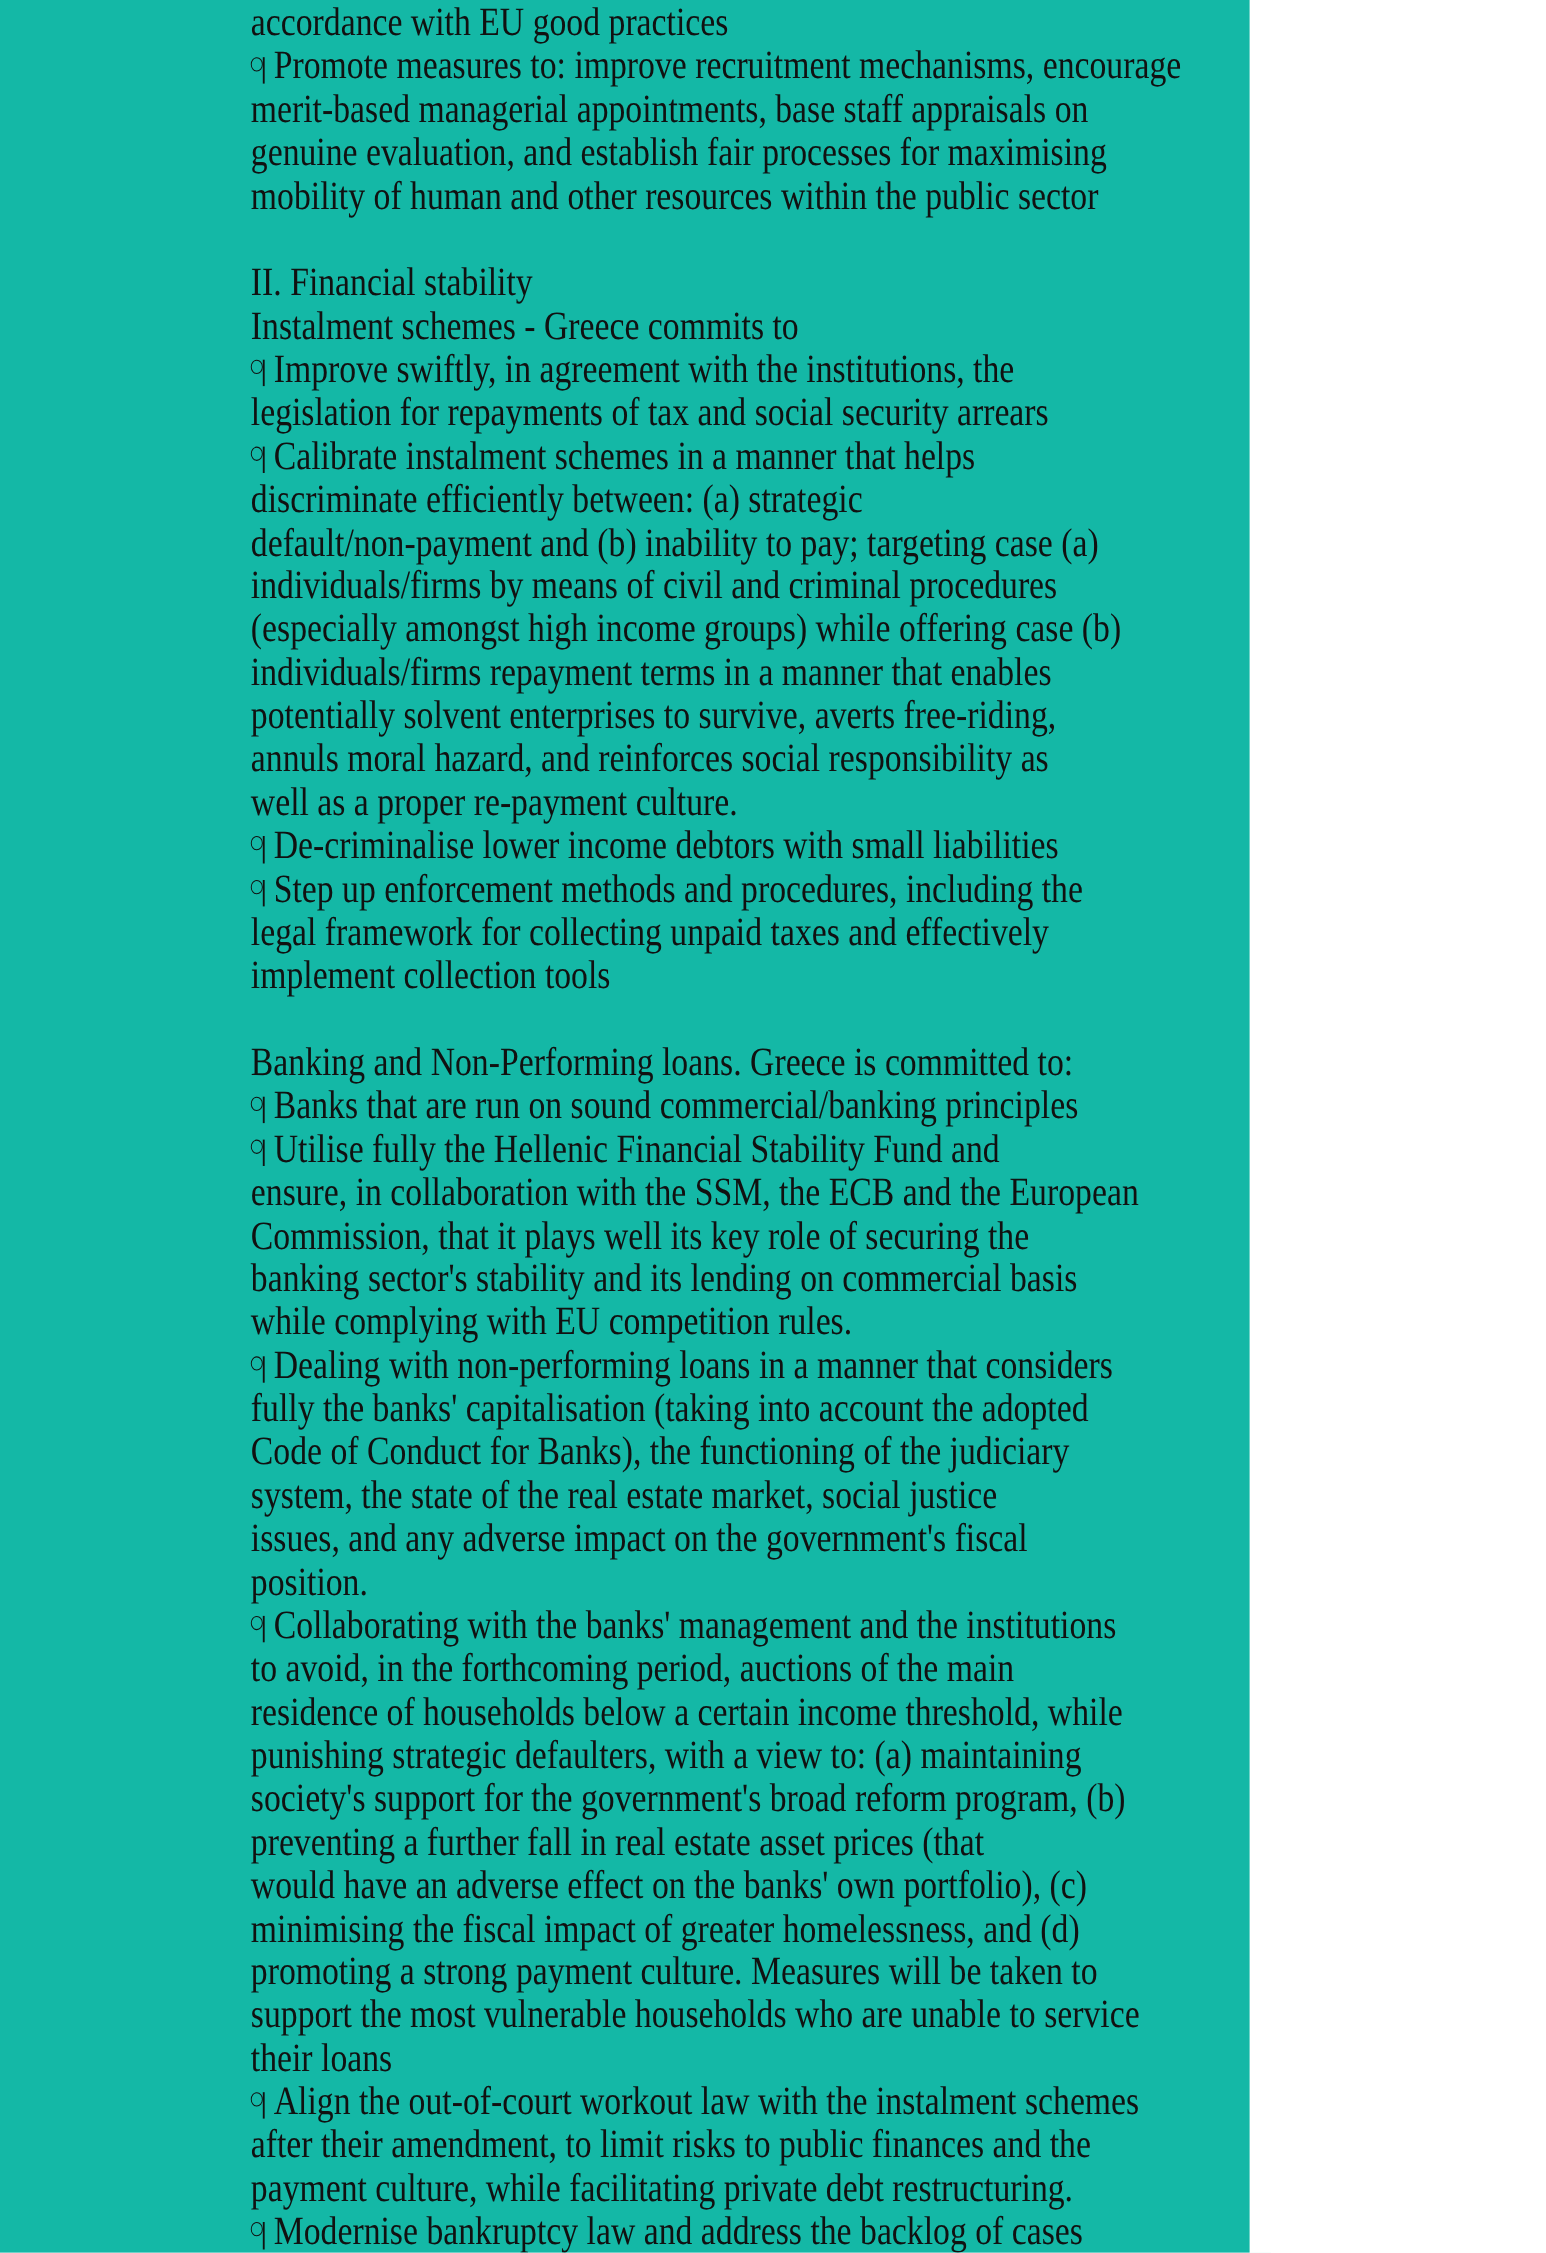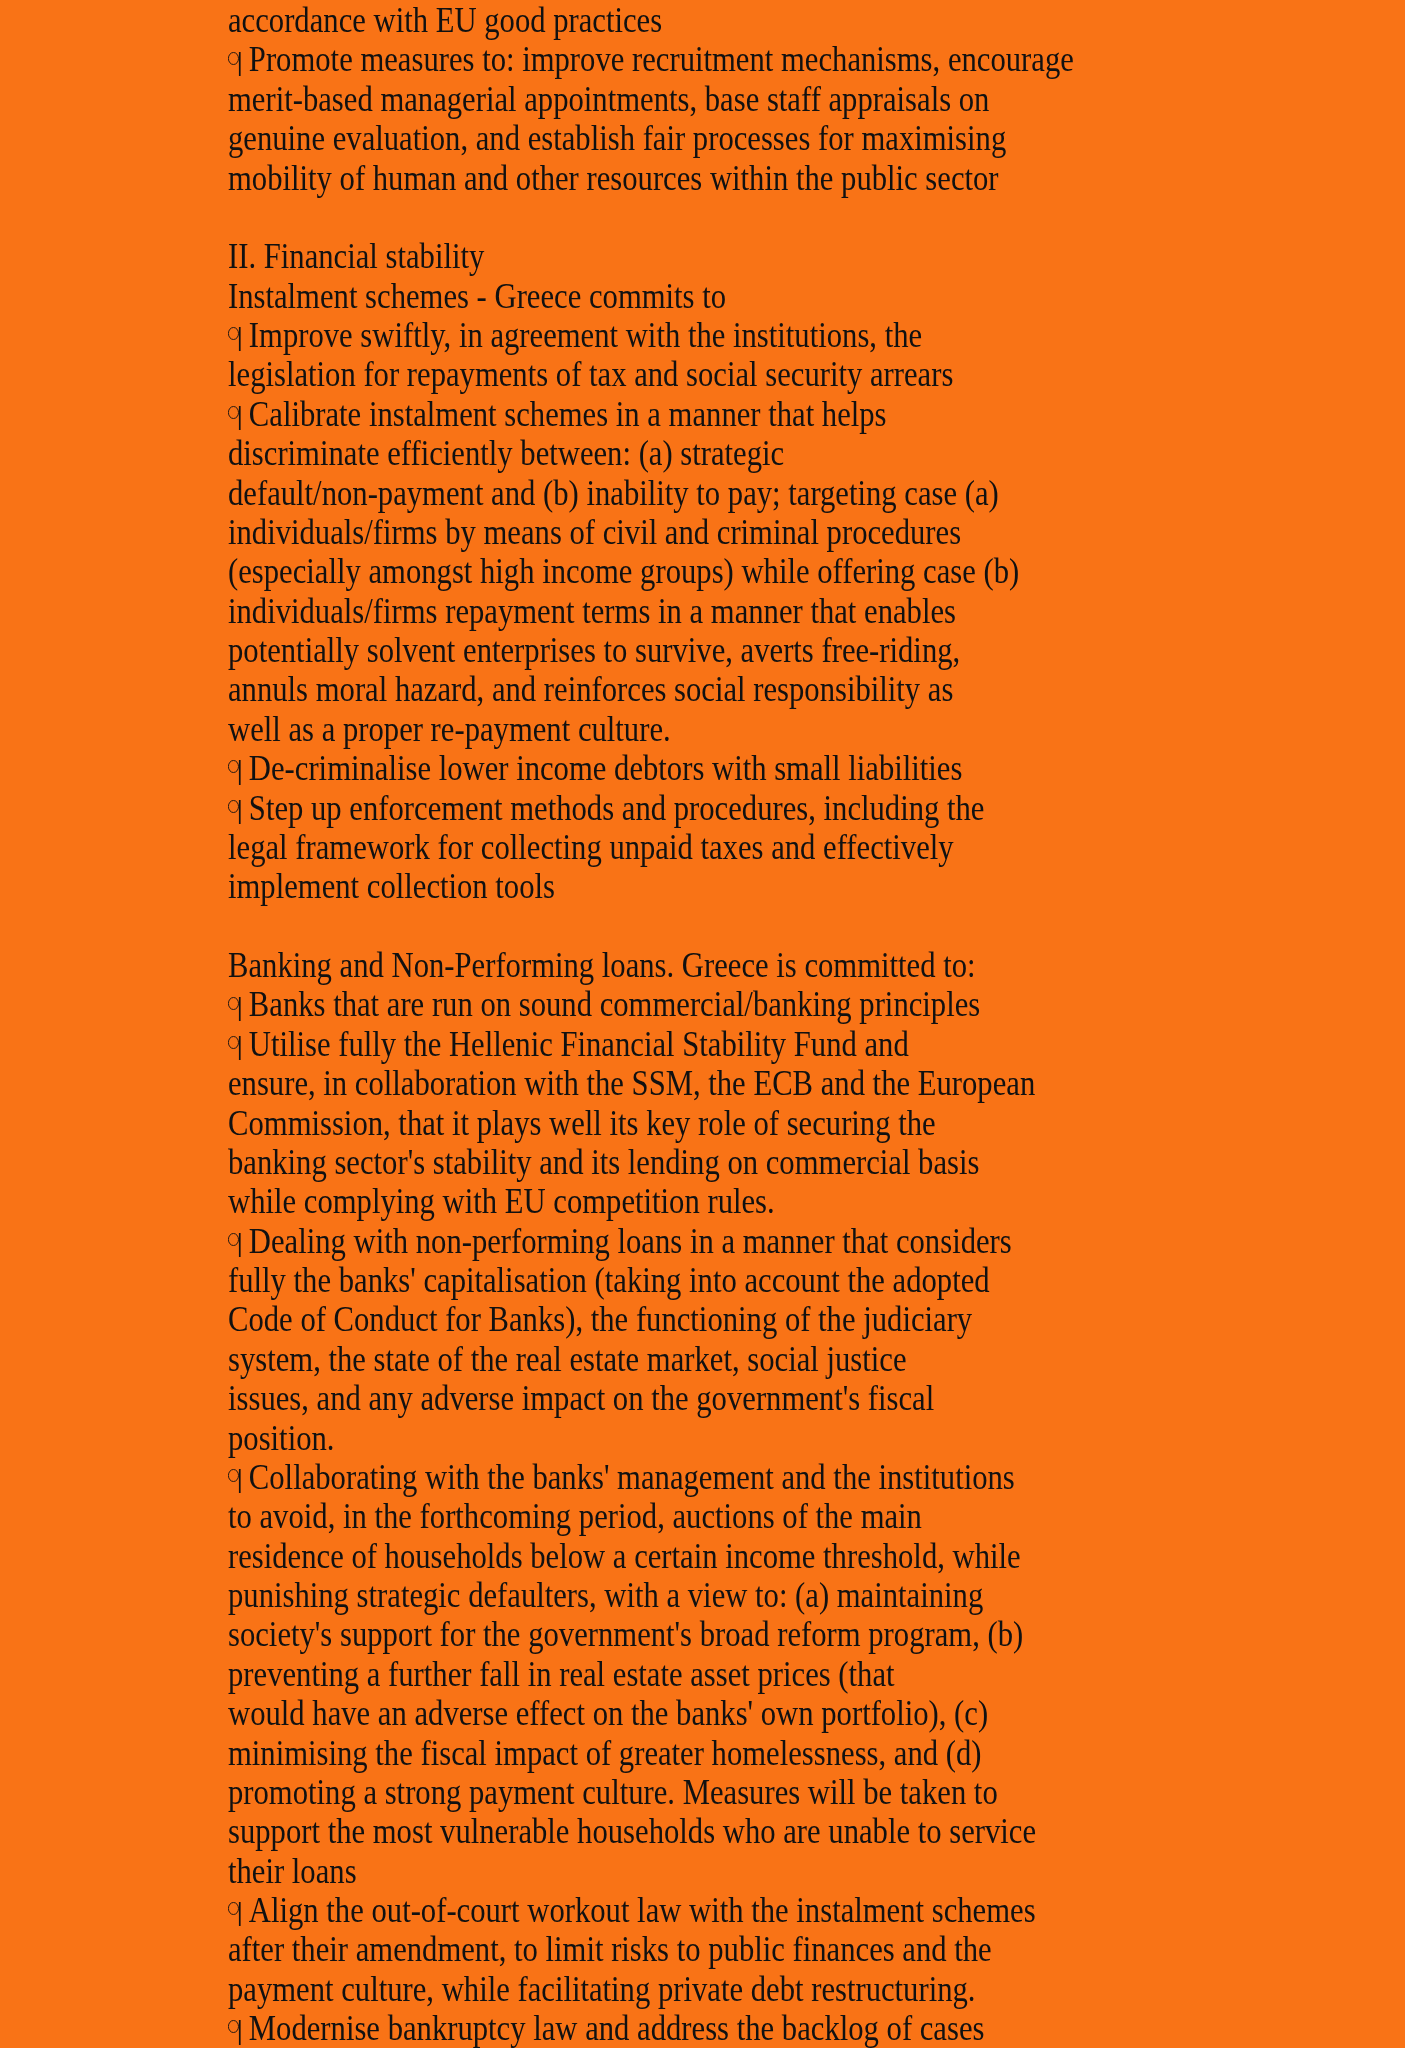--- a/index.html
+++ b/index.html
@@ -2,23 +2,23 @@
 <html><head>
 <meta charset="utf-8">
 <style>
   html, body {
     margin: 0;
     padding: 0;
     background: #ffffff;
   }
   .page {
     position: relative;
-    width: 1405px;
+    width: 1136px;
     height: 2048px;
-    background: #f97316;
+    background: #14b8a6;
     overflow: hidden;
   }
   .textblock {
     position: absolute;
     left: 228px;
     top: 0;
     width: 1175px;
     font-family: "Liberation Serif", "DejaVu Serif", serif;
     font-size: 36.5px;
     line-height: 39.3846px;

